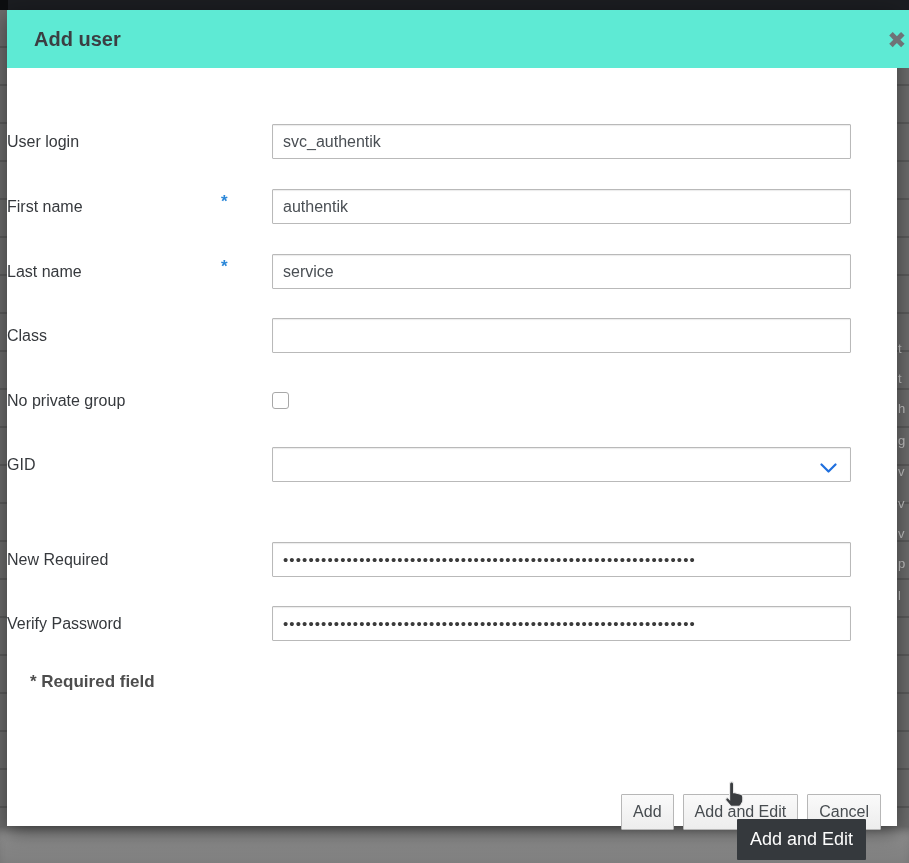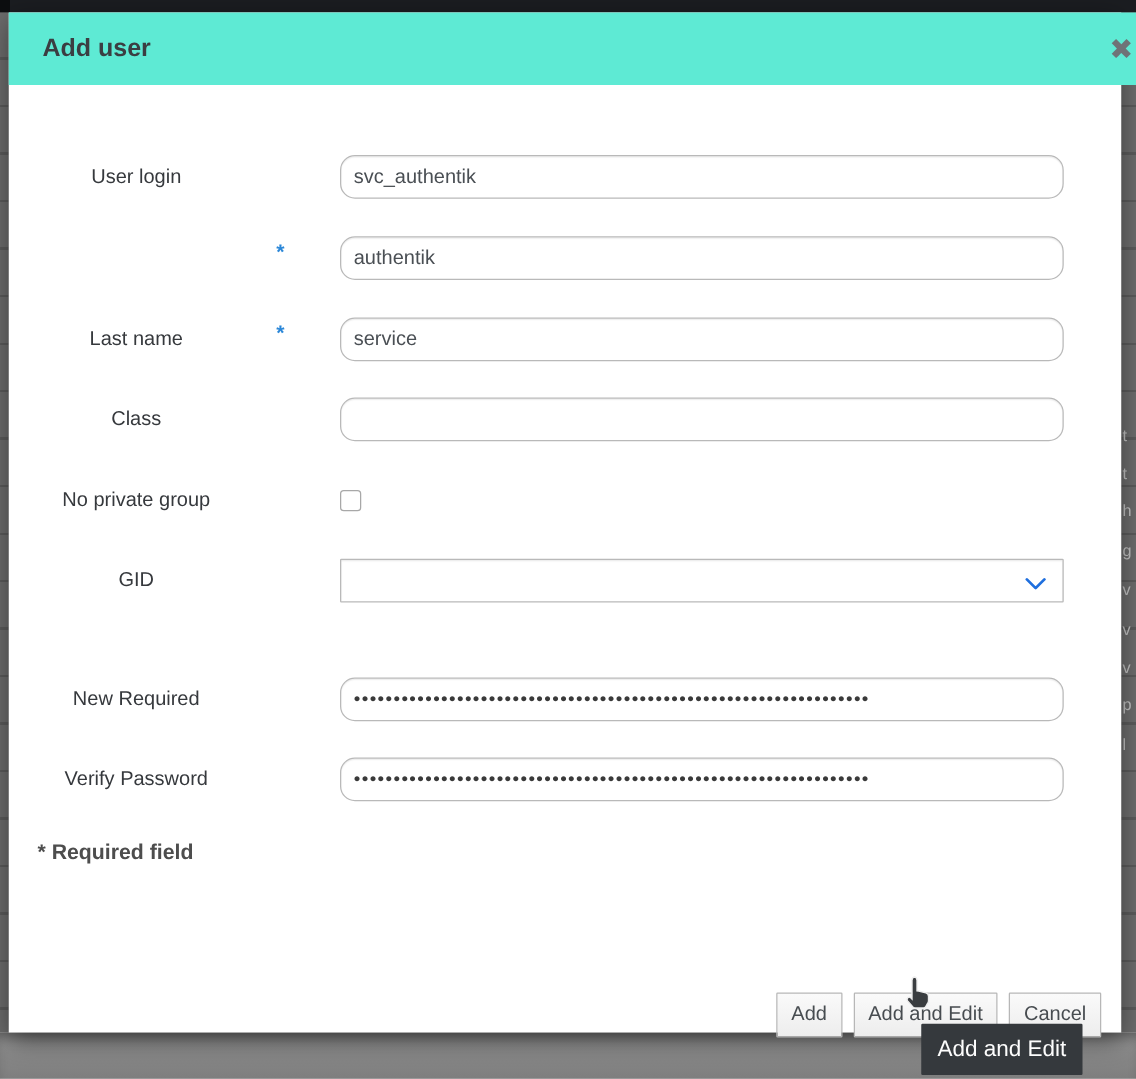--- a/index.html
+++ b/index.html
@@ -22,26 +22,26 @@
   .modal{position:absolute;left:7px;top:10px;width:890px;height:816px;background:#ffffff;
     box-shadow:0 6px 20px rgba(0,0,0,.45);}
   .modal-header{position:absolute;left:0;top:0;width:100%;height:58px;background:#5eead4;padding-left:30px;}
   .modal-title{position:absolute;left:27px;top:0;line-height:58px;font-size:20px;font-weight:bold;color:#3b3e42;margin:0;}
   .close-btn{position:absolute;right:14px;top:14px;width:32px;height:32px;border:none;background:transparent;
     color:#6f7377;font-size:23px;font-weight:bold;cursor:pointer;padding:0;line-height:32px;text-align:center;
     font-family:"DejaVu Sans",sans-serif;}
 
   
   .form-row{position:absolute;left:0;width:100%;height:35px;}
-  .form-label{position:absolute;left:0;top:0;width:204px;height:35px;line-height:35px;text-align:center;
+  .form-label{position:absolute;left:0;top:0;width:204px;height:35px;line-height:35px;text-align:left;
     font-size:16px;color:#36393d;}
   .req-mark{position:absolute;left:214px;top:3px;font-size:17px;font-weight:bold;color:#2b87d8;}
   .text-input{position:absolute;left:265px;top:0;width:579px;height:35px;box-sizing:border-box;
     border:1px solid #b9b9b9;background:#fff;padding:0 10px;font-size:16px;color:#4a4f54;
-    box-shadow:inset 0 1px 1px rgba(0,0,0,.08);font-family:"Liberation Sans",sans-serif;border-radius:12px;}
+    box-shadow:inset 0 1px 1px rgba(0,0,0,.08);font-family:"Liberation Sans",sans-serif;border-radius:1px;}
   .pw-input{letter-spacing:1.1px;font-size:15px;color:#3a3a3a;}
   .checkbox{position:absolute;left:265px;top:9px;width:17px;height:17px;margin:0;appearance:none;
     -webkit-appearance:none;border:1px solid #a8a8a8;background:#fff;border-radius:3px;cursor:pointer;}
   .combobox{position:absolute;left:265px;top:0;width:579px;height:35px;box-sizing:border-box;
     border:1px solid #b9b9b9;background:#fff;box-shadow:inset 0 1px 1px rgba(0,0,0,.08);cursor:pointer;border-radius:1px;}
   .combobox .chev{position:absolute;right:13px;top:12px;}
 
   .required-note{position:absolute;left:23px;top:662px;font-size:17px;color:#4d4d4d;font-weight:bold;}
 
   
@@ -80,20 +80,21 @@
       <h1 class="modal-title">Add user</h1>
       <button class="close-btn">✖</button>
     </div>
 
     <div class="form-row" style="top:114px">
       <label class="form-label">User login</label>
       <input type="text" class="text-input" value="svc_authentik" style="">
     </div>
 
     <div class="form-row" style="top:179px">
+      <label class="form-label">First name</label>
       <span class="req-mark">*</span>
       <input type="text" class="text-input" value="authentik" style="">
     </div>
 
     <div class="form-row" style="top:244px">
       <label class="form-label">Last name</label>
       <span class="req-mark">*</span>
       <input type="text" class="text-input" value="service" style="">
     </div>
 

